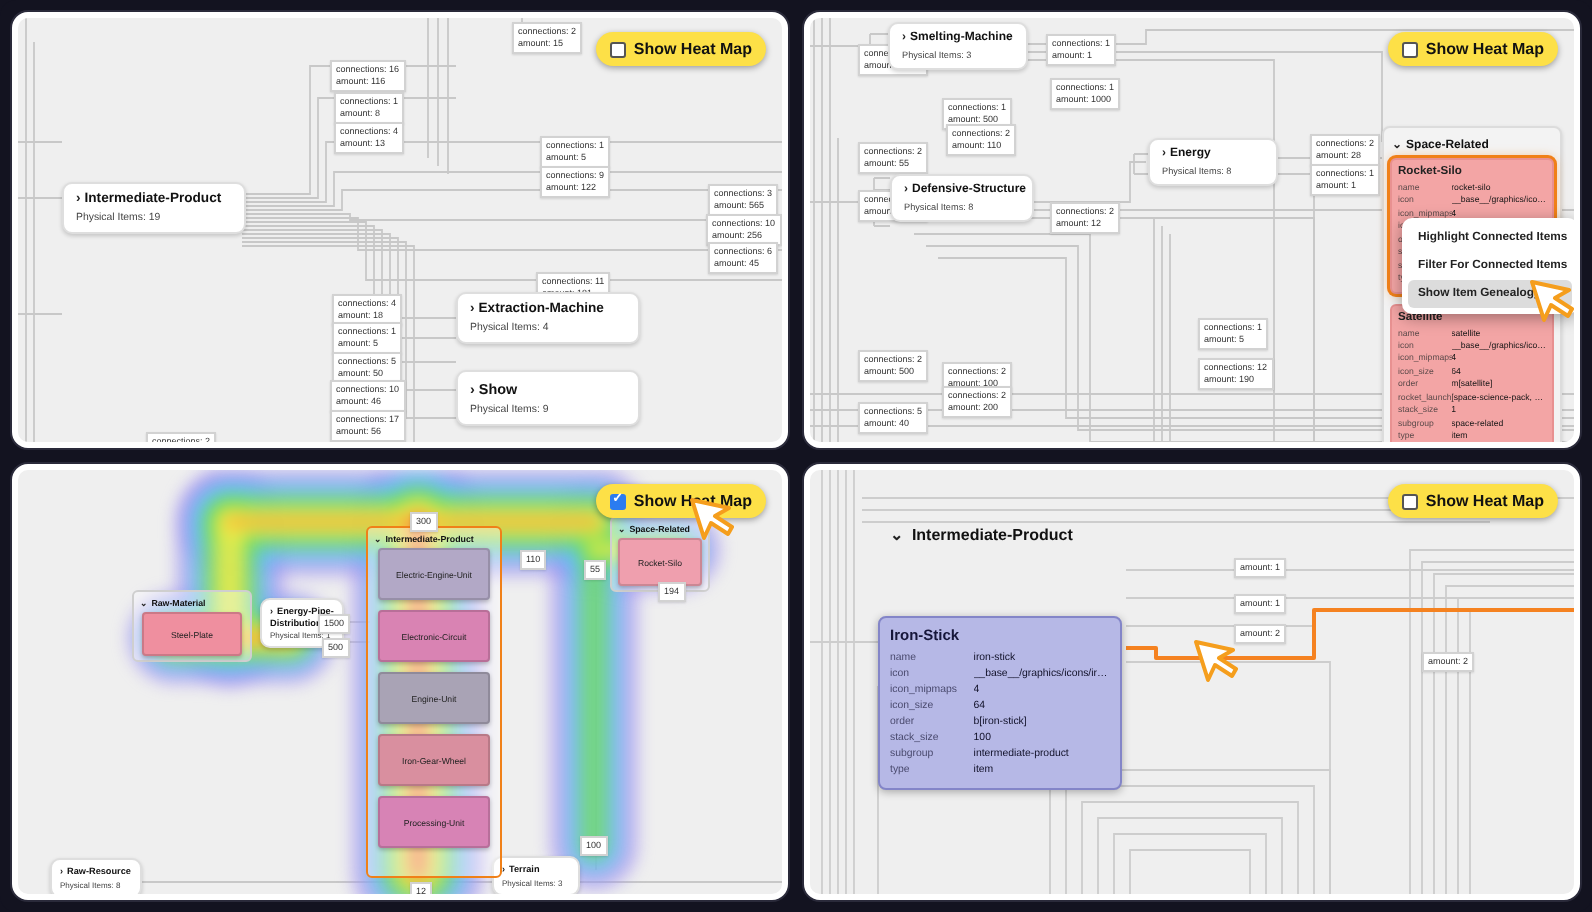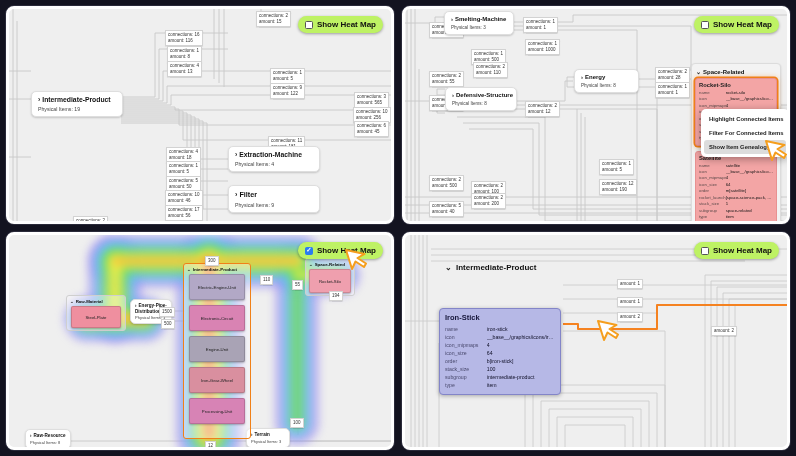--- a/index.html
+++ b/index.html
@@ -5,21 +5,21 @@
   html,body{margin:0;padding:0;background:#131320;}
   *{box-sizing:border-box;}
   .frame{position:relative;width:796px;height:456px;background:#131320;border-radius:8px;
          display:grid;grid-template-columns:1fr 1fr;grid-template-rows:1fr 1fr;gap:8px;padding:6px;
          font-family:"Liberation Sans",sans-serif;}
   .panel{position:relative;background:#efefef;border:3px solid #ffffff;border-radius:8px;overflow:hidden;
          box-shadow:0 0 0 1px #2a2a3a;}
   svg.wires{position:absolute;inset:0;z-index:1;}
   svg.heat{position:absolute;inset:0;z-index:2;filter:blur(4px);}
   
-  .toggle{position:absolute;top:7px;right:8px;height:17px;background:#bef264;border-radius:9px;
+  .toggle{position:absolute;top:7px;right:8px;height:17px;background:#fde047;border-radius:9px;
           display:flex;align-items:center;gap:4px;padding:2px 7px;box-shadow:0 1px 3px rgba(0,0,0,.35);
           z-index:9;font-size:8px;font-weight:bold;color:#111;text-align:center;}
   .cb{width:8px;height:8px;border:1.2px solid #555;border-radius:1.5px;background:#fff;
       display:flex;align-items:center;justify-content:center;}
   .cb .ck{display:none;font-size:6.5px;line-height:1;color:#fff;font-weight:bold;}
   .cb.on{background:#2b7cf0;border-color:#2b7cf0;}
   .cb.on .ck{display:block;}
   
   .chips{position:absolute;inset:0;z-index:3;}
   .chip{position:absolute;background:#fff;border:1px solid #d2d2d2;padding:1px 2px;
@@ -170,21 +170,21 @@
       </div>
     <div class="node" style="left:22px;top:82px;width:92px;">
       <div class="t" style="font-size:6.8px;"><span class="chev">›</span><span>Intermediate-Product</span></div>
       <div class="s">Physical Items: 19</div>
     </div>
     <div class="node" style="left:219px;top:137px;width:92px;">
       <div class="t" style="font-size:6.8px;"><span class="chev">›</span><span>Extraction-Machine</span></div>
       <div class="s">Physical Items: 4</div>
     </div>
     <div class="node" style="left:219px;top:176px;width:92px;">
-      <div class="t"><span class="chev">›</span><span>Filter</span></div>
+      <div class="t"><span class="chev">›</span><span>Show</span></div>
       <div class="s">Physical Items: 9</div>
     </div>
     <div class="toggle">
       <span class="cb"></span>
       <span>Show Heat Map</span>
     </div>
   </section>
 
   <section class="panel">
     <svg class="wires" width="388" height="218">

